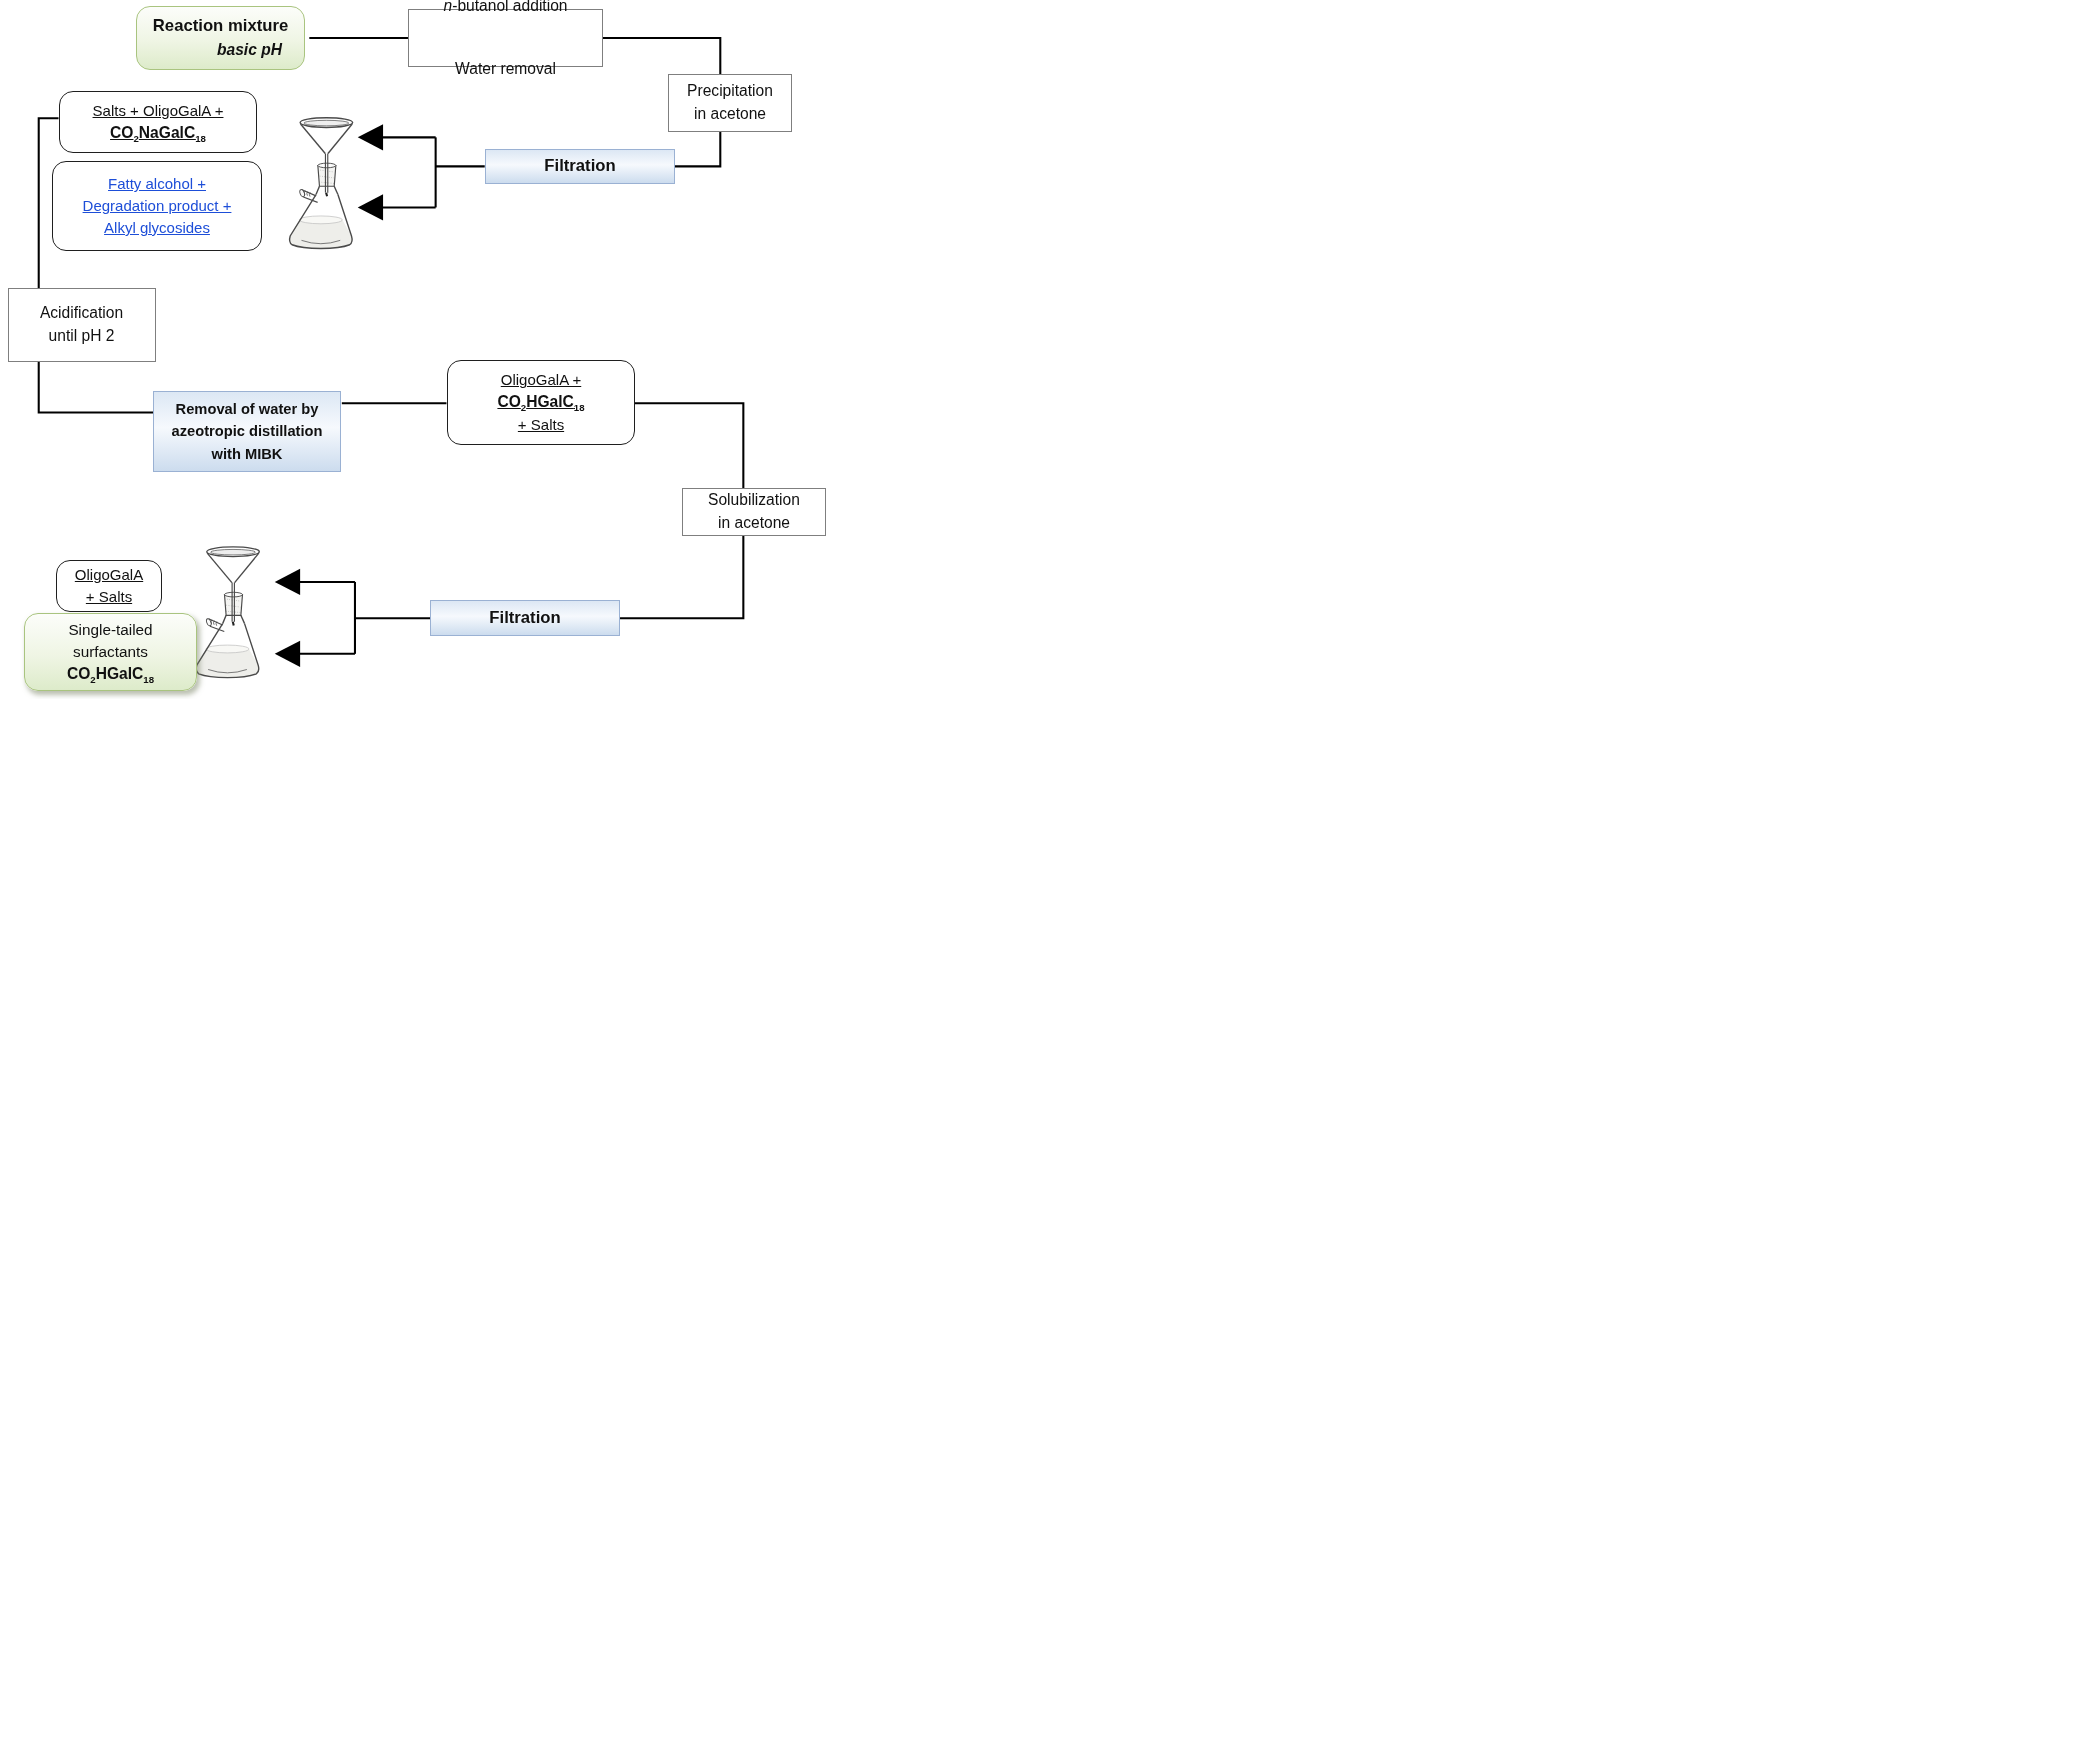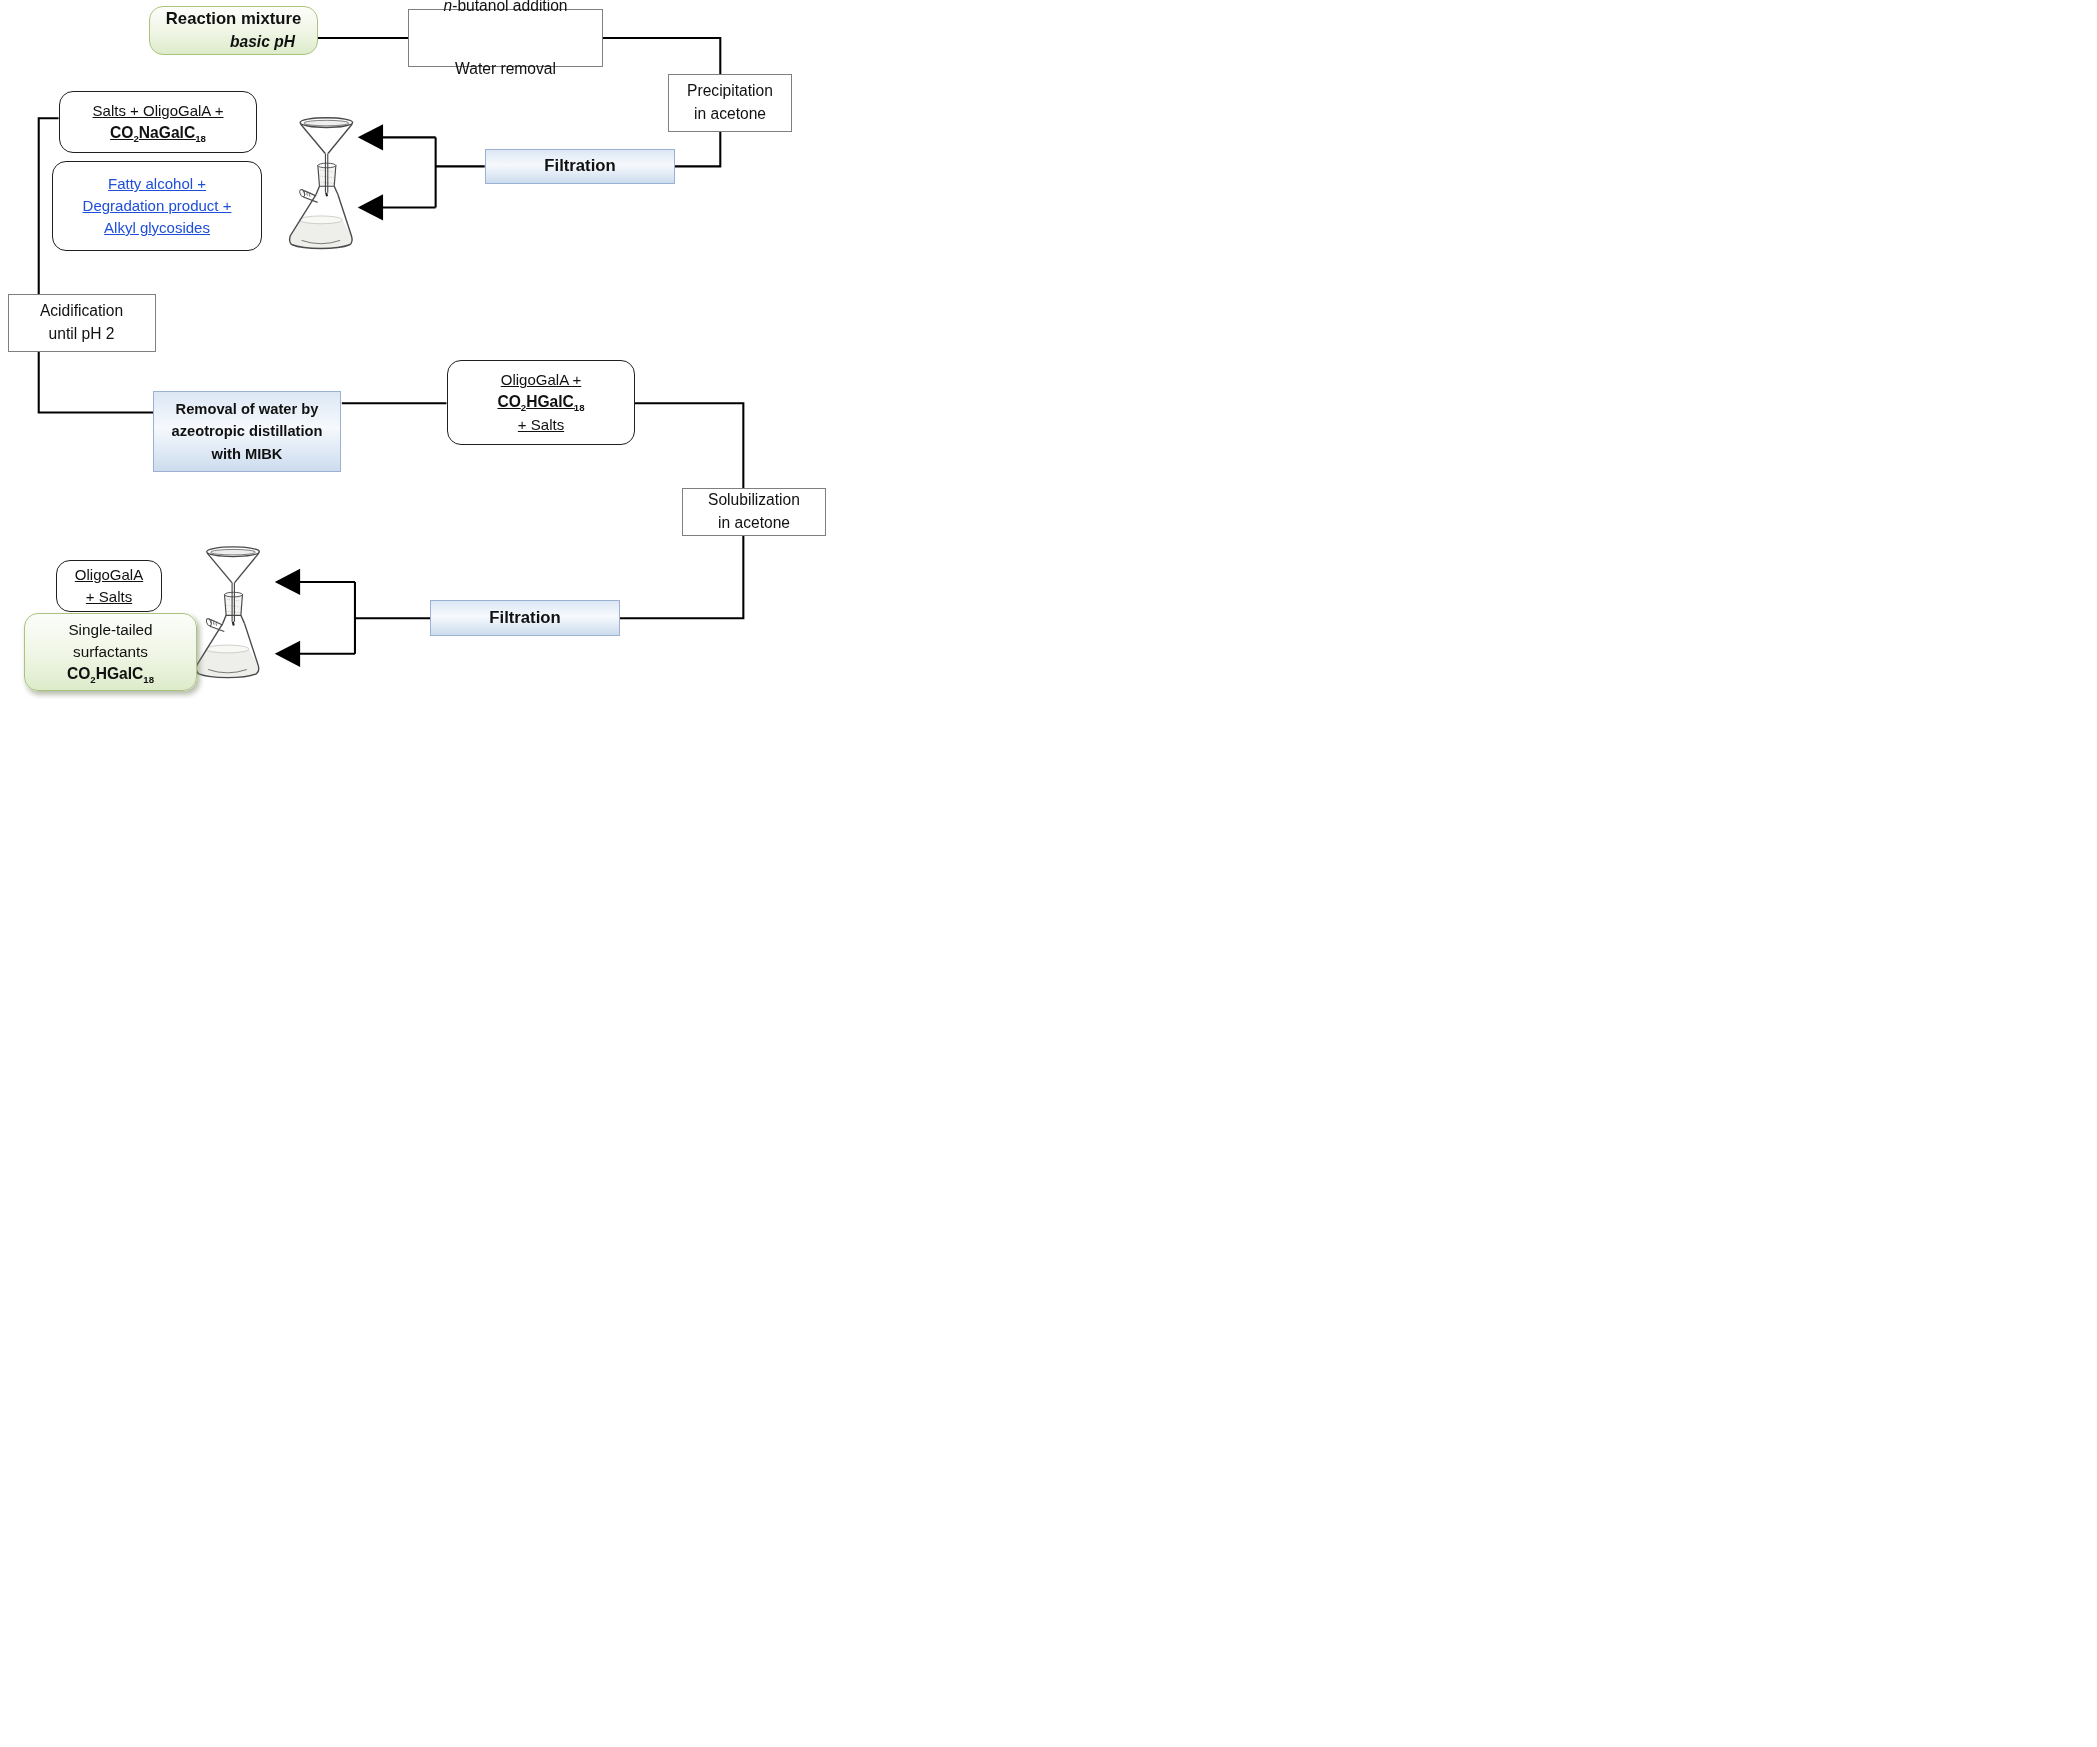--- a/index.html
+++ b/index.html
@@ -97,21 +97,21 @@
       <polygon points="1552,596 1662,539 1662,653"></polygon>
       <polygon points="1552,900 1662,843 1662,957"></polygon>
       <polygon points="1192,2525 1302,2468 1302,2582"></polygon>
       <polygon points="1192,2837 1302,2780 1302,2894"></polygon>
     </g>
 
     <use href="#flask-shape" transform="translate(1220,506)"></use>
     <use href="#flask-shape" transform="translate(815,2368)"></use>
   </svg>
 
-  <div class="box green-box" style="left:149px;top:5.8px;width:169px;height:49px;">
+  <div class="box green-box" style="left:136px;top:5.8px;width:169px;height:64px;">
     <div class="rm-line1">Reaction mixture</div>
     <div class="rm-line2">basic pH</div>
   </div>
 
   <div class="box gray-box t27" style="left:408px;top:8.6px;width:195px;height:58px;gap:40px;">
     <div><span class="italic">n</span><span>-butanol addition</span></div>
     <div>Water removal</div>
   </div>
 
   <div class="box gray-box t27" style="left:668px;top:74px;width:124px;height:58px;">
@@ -127,21 +127,21 @@
     <div>Salts + OligoGalA +</div>
     <div class="bold" style="font-size:15.6px;"><span>CO</span><sub class="fsub">2</sub><span>NaGalC</span><sub class="fsub">18</sub></div>
   </div>
 
   <div class="box rounded-black t26 graytext" style="left:52px;top:161px;width:210px;height:90px;">
     <div>Fatty alcohol +</div>
     <div>Degradation product +</div>
     <div>Alkyl glycosides</div>
   </div>
 
-  <div class="box gray-box t27" style="left:7.5px;top:294px;width:148px;height:58px;">
+  <div class="box gray-box t27" style="left:7.5px;top:288px;width:148px;height:74px;">
     <div>Acidification</div>
     <div>until pH 2</div>
   </div>
 
   <div class="box blue-box removal" style="left:153px;top:365px;width:188px;height:81px;margin-top:26px;">
     <div>Removal of water by</div>
     <div>azeotropic distillation</div>
     <div>with MIBK</div>
   </div>
 

